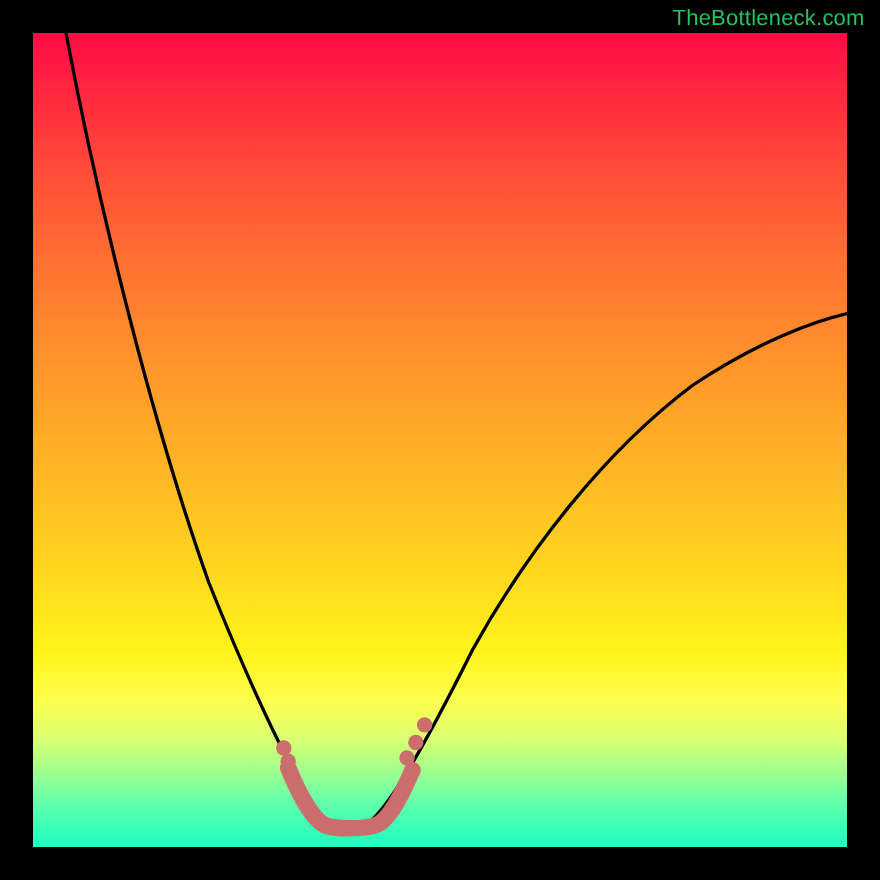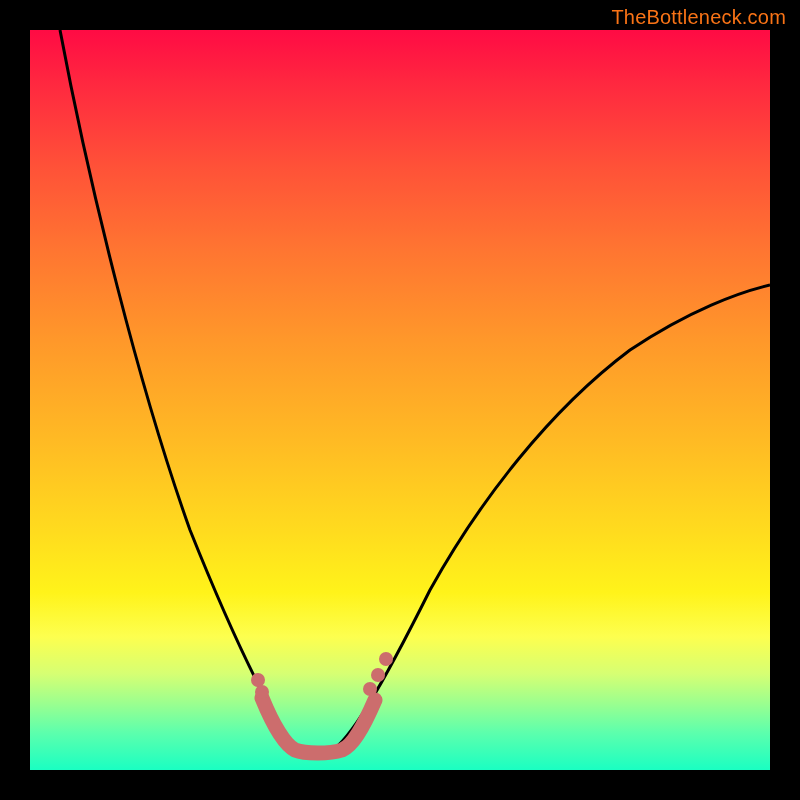--- a/index.html
+++ b/index.html
@@ -35,21 +35,21 @@
       #d6ff73 87%,
       #9bff8f 91%,
       #5cffad 95%,
       #1affc2 100%
     );
   }
   .watermark {
     position: absolute;
     top: 6px;
     right: 14px;
-    color: #f97316;
+    color: #22c55e;
     font-size: 20px;
     font-weight: 500;
     letter-spacing: 0.2px;
     user-select: none;
   }
   svg.curves {
     position: absolute;
     inset: 0;
     width: 100%;
     height: 100%;

